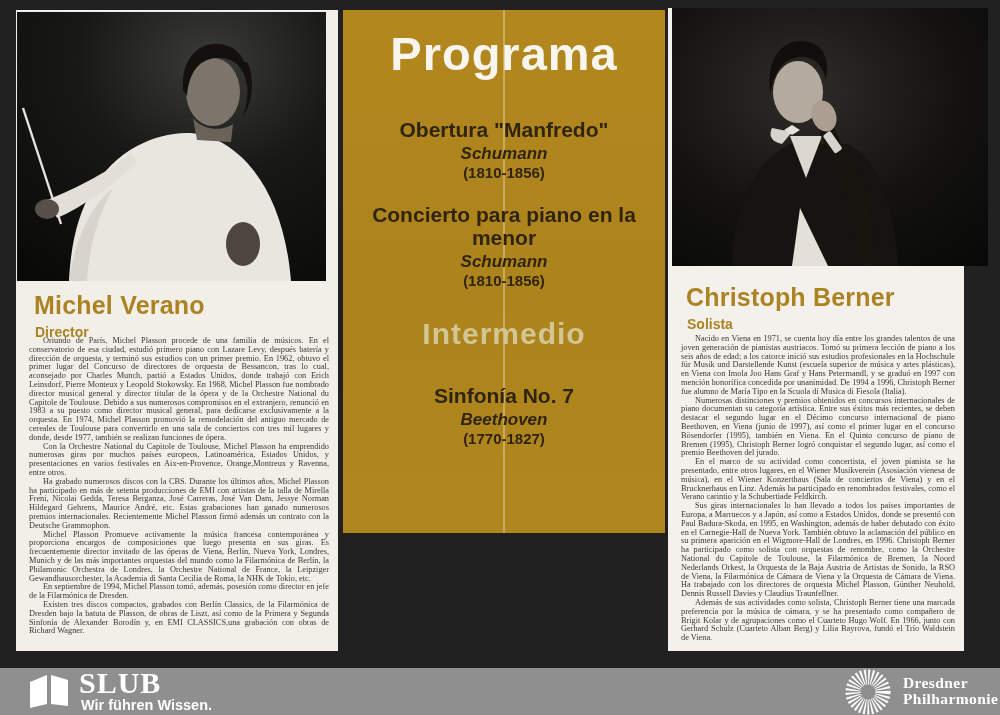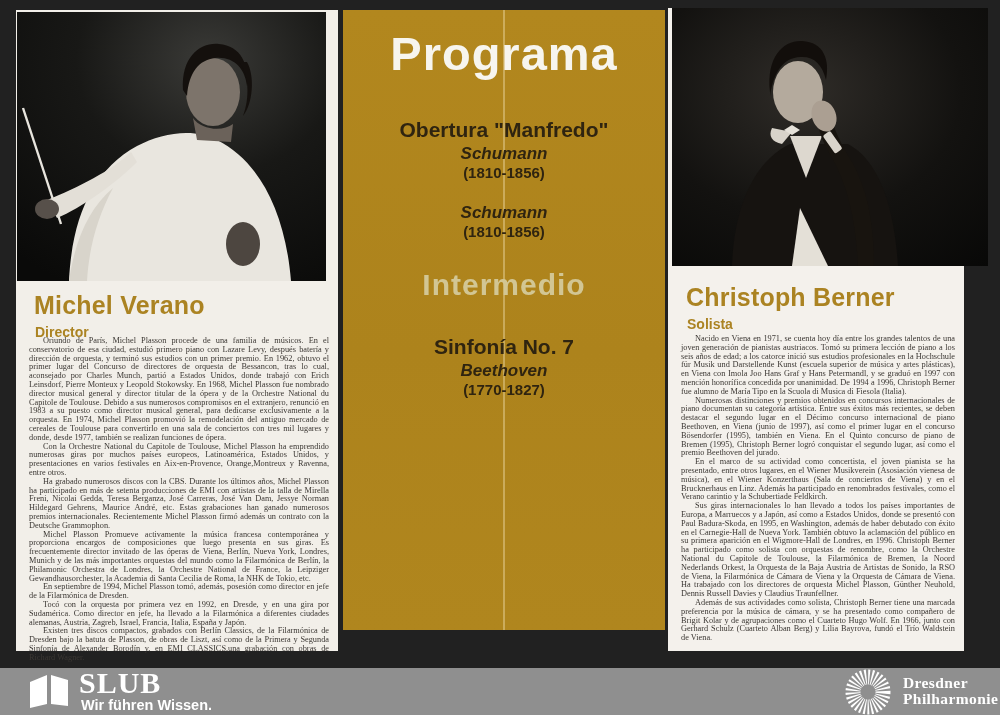--- a/index.html
+++ b/index.html
@@ -2,21 +2,21 @@
 <html><head>
 <meta charset="utf-8">
 <style>
   html,body{margin:0;padding:0;background:#101010;}
   .stage{position:relative;width:1000px;height:715px;background:#212121;overflow:hidden;
          font-family:"Liberation Serif",serif;}
   
   .paper{position:absolute;top:10px;height:641px;background:#f2efe9;}
   .paper.left{left:16px;width:322px;}
   .paper.right{left:668px;width:296px;top:8px;height:643px;background:#f4f1ec;}
-  .gold{position:absolute;left:343px;top:10px;width:322px;height:620px;
+  .gold{position:absolute;left:343px;top:10px;width:322px;height:523px;
         background:linear-gradient(180deg,#b2871e 0%,#ad831c 55%,#b0861e 100%);}
   .fold{position:absolute;left:160px;top:0;width:2px;height:100%;
         background:rgba(255,244,210,0.35);}
   
   .photo{position:absolute;overflow:hidden;background:#0d0d0d;}
   .photo.conductor{left:1px;top:2px;width:309px;height:269px;}
   .photo.pianist{left:4px;top:0;width:316px;height:258px;}
   .photo svg{display:block;}
   
   .bio-head{position:absolute;left:18px;right:10px;}
@@ -87,37 +87,37 @@
     <div class="bio-head">
       <h1 class="person-name">Michel Verano</h1>
       <h2 class="person-role">Director</h2>
     </div>
     <div class="bio">
       <p>Oriundo de París, Michel Plasson procede de una familia de músicos. En el conservatorio de esa ciudad, estudió primero piano con Lazare Levy, después batería y dirección de orquesta, y terminó sus estudios con un primer premio. En 1962, obtuvo el primer lugar del Concurso de directores de orquesta de Bessancon, tras lo cual, aconsejado por Charles Munch, partió a Estados Unidos, donde trabajó con Erich Leinsdorf, Pierre Monteux y Leopold Stokowsky. En 1968, Michel Plasson fue nombrado director musical general y director titular de la ópera y de la Orchestre National du Capitole de Toulouse. Debido a sus numerosos compromisos en el extranjero, renunció en 1983 a su puesto como director musical general, para dedicarse exclusivamente a la orquesta. En 1974, Michel Plasson promovió la remodelación  del antiguo mercado de cereales de Toulouse para convertirlo en una sala de conciertos con tres mil lugares y donde, desde 1977, también se realizan funciones de ópera.</p>
       <p>Con la Orchestre National du Capitole de Toulouse, Michel Plasson ha emprendido numerosas giras por muchos países europeos, Latinoamérica, Estados Unidos, y presentaciones en varios festivales en Aix-en-Provence, Orange,Montreux y Ravenna, entre otros.</p>
       <p>Ha grabado numerosos discos con la CBS. Durante los últimos años, Michel Plasson ha participado en más de setenta producciones de EMI con artistas de la talla de Mirella Freni, Nicolai Gedda, Teresa Berganza, José Carreras, José Van Dam, Jessye Norman Hildegard Gehrens, Maurice André, etc. Estas grabaciones han ganado numerosos premios internacionales. Recientemente Michel Plasson firmó además un contrato con la Deutsche Grammophon.</p>
       <p>Michel Plasson Promueve activamente la música francesa contemporánea y proporciona encargos de composiciones que luego presenta en sus giras. Es frecuentemente director invitado de las óperas de Viena, Berlín, Nueva York, Londres, Munich y de las más importantes orquestas del mundo como la Filarmónica de Berlín, la Philamonic Orchestra de Londres, la Orchestre National de France, la Leipziger Gewandhausorchester, la Academia di Santa Cecilia de Roma, la NHK de Tokio, etc.</p>
       <p>En septiembre de 1994, Michel Plasson tomó, además, posesión como director en jefe de la Filarmónica de Dresden.</p>
-      <p>Tocó con la orquesta por primera vez en 1992, en Dresde, y en una gira por Sudamérica. Como director en jefe, ha llevado a la Filarmónica a diferentes ciudades alemanas, Austria, Zagreb, Israel, Francia, Italia, España y Japón.</p>
       <p>Existen tres discos compactos, grabados con Berlín Classics, de la Filarmónica de Dresden bajo la batuta de Plasson, de obras de Liszt, así como de la Primera y Segunda Sinfonía de Alexander Borodín y, en EMI CLASSICS,una grabación con obras de Richard Wagner.</p>
     </div>
   </section>
 
   <section class="gold">
     <div class="fold"></div>
     <div class="prog">
       <h1 class="prog-title">Programa</h1>
 
       <div class="work first">
         <div class="w-title">Obertura "Manfredo"</div>
         <div class="w-composer">Schumann</div>
         <div class="w-dates">(1810-1856)</div>
       </div>
 
       <div class="work second">
+        <div class="w-title">Concierto para piano en la menor</div>
         <div class="w-composer">Schumann</div>
         <div class="w-dates">(1810-1856)</div>
       </div>
 
       <div class="interlude">Intermedio</div>
 
       <div class="work third">
         <div class="w-title">Sinfonía No. 7</div>
         <div class="w-composer">Beethoven</div>
         <div class="w-dates">(1770-1827)</div>

